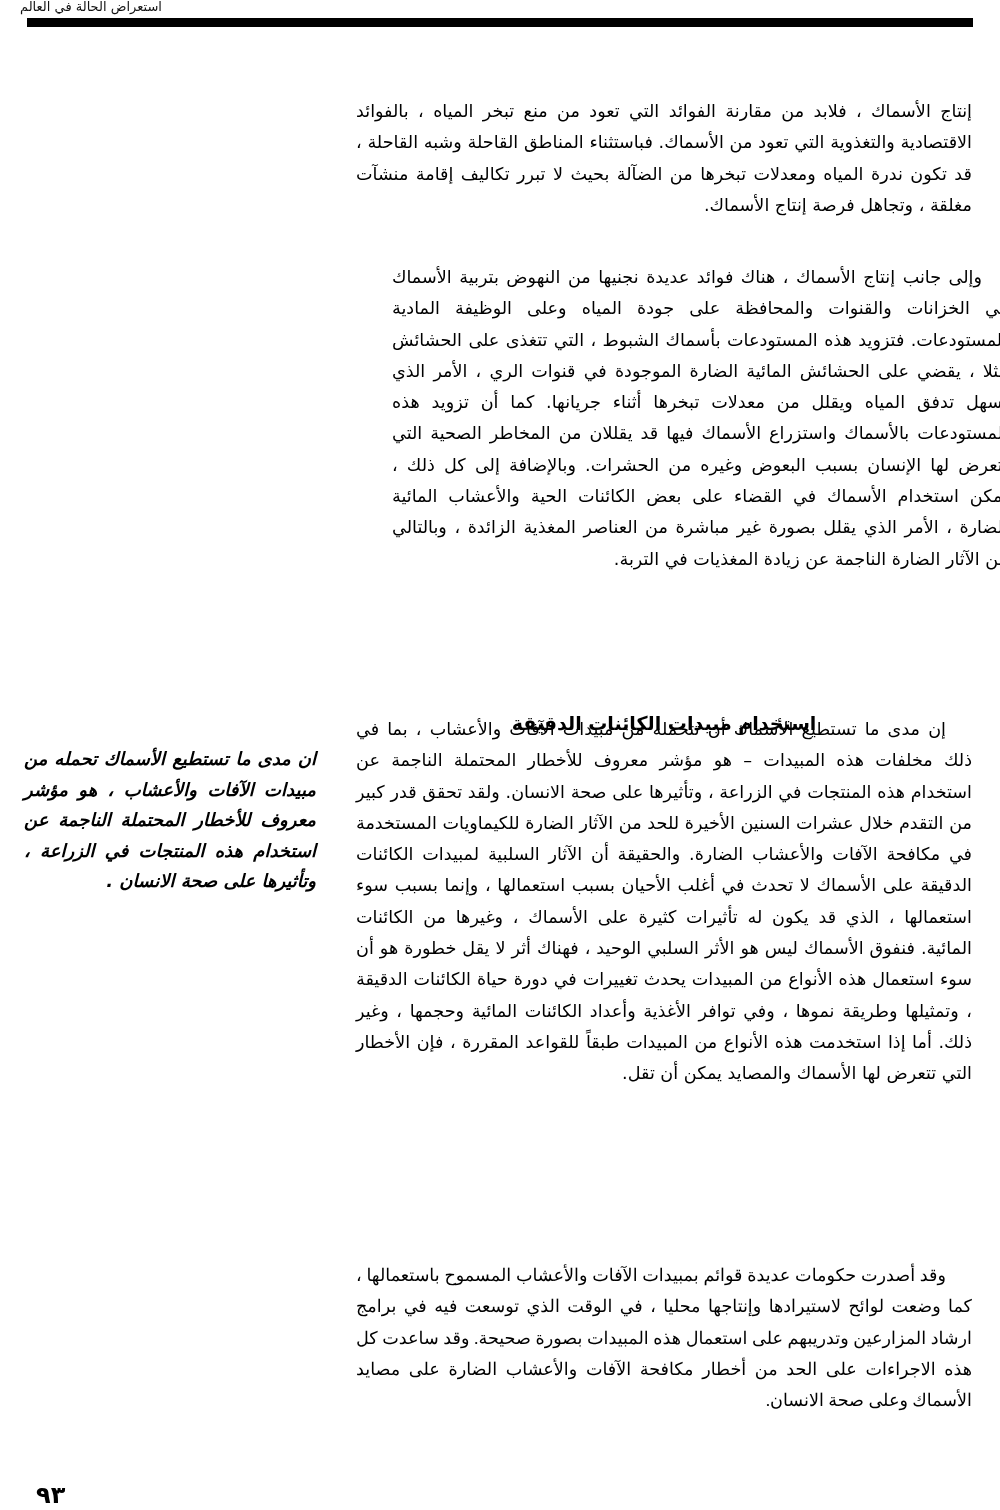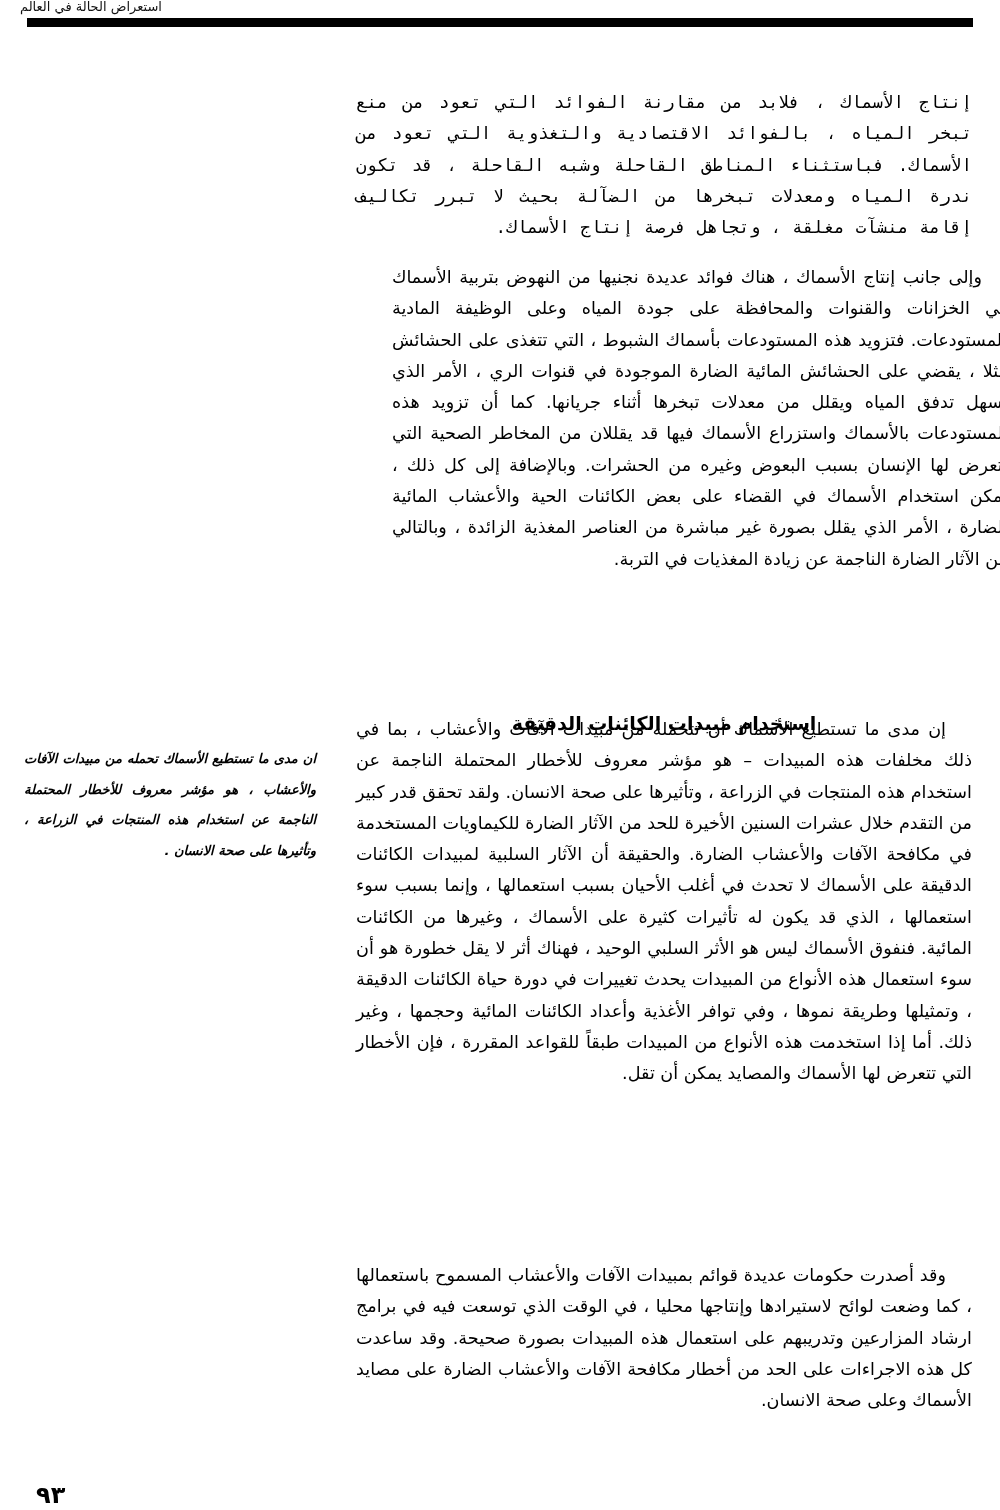--- a/index.html
+++ b/index.html
@@ -5,28 +5,28 @@
   html, body { margin:0; padding:0; background:#ffffff; }
   body { width:1000px; height:1510px; position:relative; overflow:hidden;
          font-family:"DejaVu Sans", sans-serif; color:#000; }
   .running-header { position:absolute; left:20px; top:0px; font-size:13px; direction:rtl;
          line-height:14px; color:#111; }
   .header-rule { position:absolute; left:27px; top:18px; width:946px; height:9px; background:#000; }
   .main { position:absolute; left:356px; width:616px; direction:rtl; text-align:justify;
           font-size:17.6px; line-height:31.3px; }
   .main p { margin:0; text-indent:0; }
   .main p.indent { text-indent:26px; }
-  #block1 { top:88px;font-family:Liberation Mono, monospace; }
+  #block1 { top:96px; }
   #block2 { top:262px;margin-left:36px; }
   .section-title { position:absolute; left:356px; top:708px; width:616px; direction:rtl; text-align:center;
                    font-size:19px; font-weight:bold; line-height:30px; }
   #block3 { top:714px; }
-  #block4 { top:1260px; }
+  #block4 { top:1260px;font-family:Liberation Serif, serif; }
   .sidebar-quote { position:absolute; left:24px; top:744px; width:292px; direction:rtl; text-align:justify;
-                   text-align-last:right; font-size:13px; line-height:30.5px; font-weight:bold; font-style:italic; }
+                   text-align-last:right; font-size:18px; line-height:30.5px; font-weight:bold; font-style:italic; }
   .page-number { position:absolute; left:36px; top:1482px; font-size:24px; font-weight:bold; line-height:26px; }
 </style>
 </head>
 <body>
 
 <div class="running-header">استعراض الحالة في العالم</div>
 <div class="header-rule"></div>
 
 <div class="main" id="block1">
   <p>إنتاج الأسماك ، فلابد من مقارنة الفوائد التي تعود من منع تبخر المياه ، بالفوائد الاقتصادية والتغذوية التي تعود من الأسماك. فباستثناء المناطق القاحلة وشبه القاحلة ، قد تكون ندرة المياه ومعدلات تبخرها من الضآلة بحيث لا تبرر تكاليف إقامة منشآت مغلقة ، وتجاهل فرصة إنتاج الأسماك.</p>

